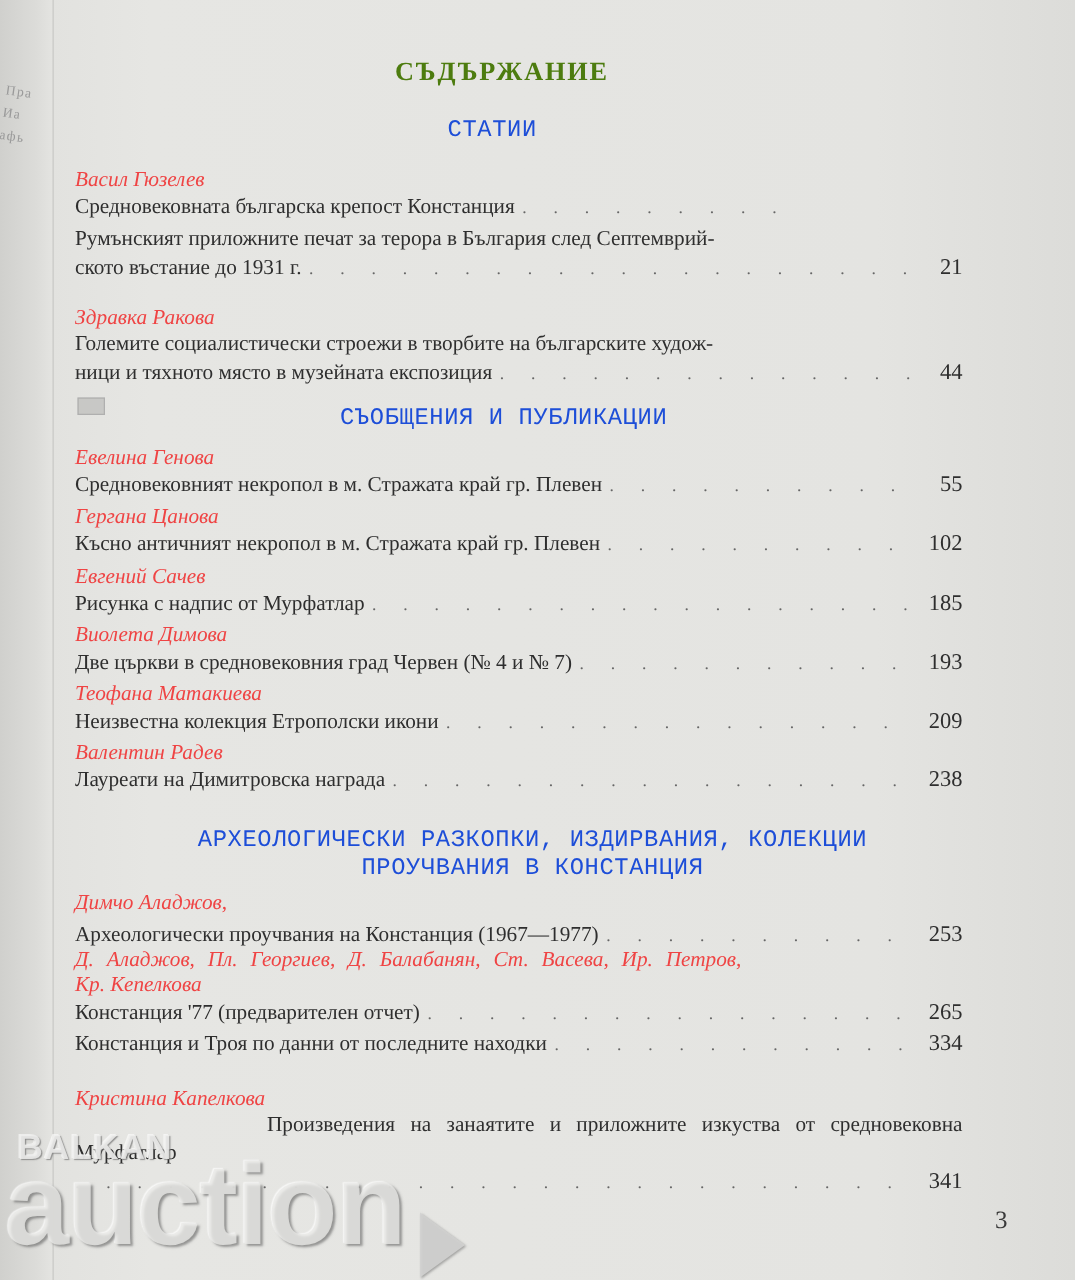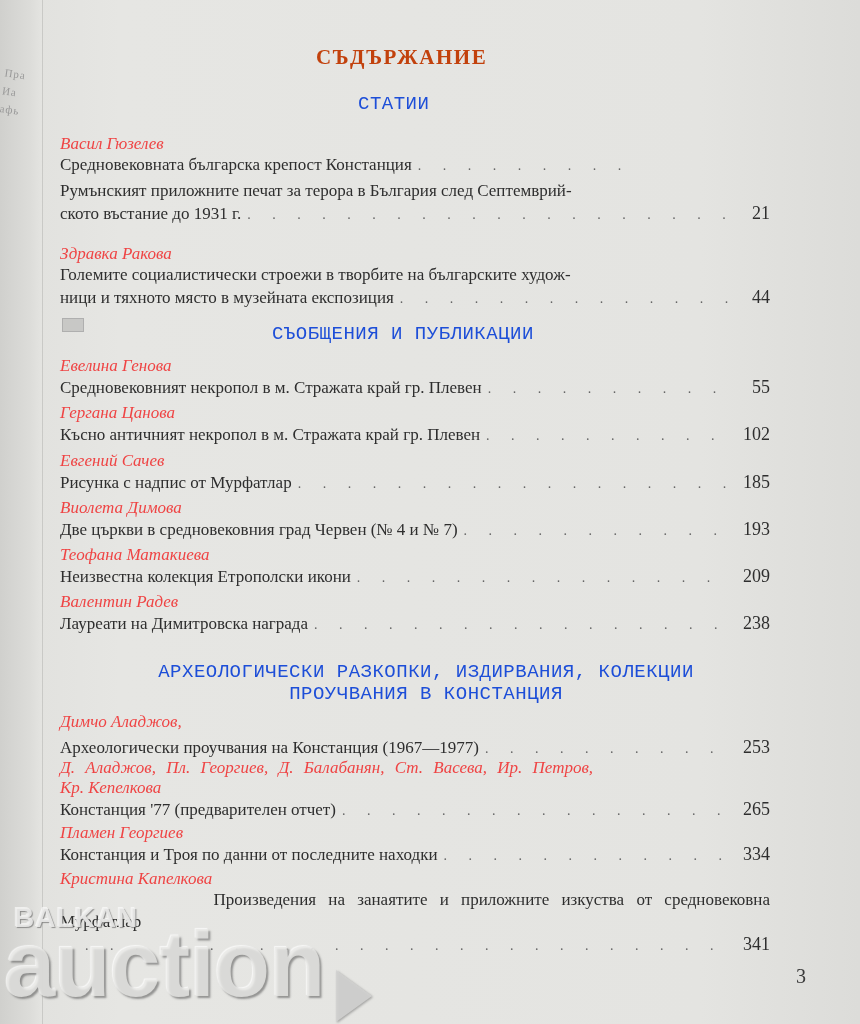--- a/index.html
+++ b/index.html
@@ -15,21 +15,21 @@
     border-right:1px solid #c9c9c6;
   }
   .bleed-text {
     position:absolute; left:2px; top:66px; width:40px;
     font-size:11px; color:#9a9a9a; line-height:18px; transform:rotate(8deg);
     letter-spacing:1px;
   }
   .content { position:absolute; left:60px; top:0; width:710px; }
   .main-title {
     position:absolute; left:256px; top:45px; font-size:21px; font-weight:bold;
-    letter-spacing:1.5px; color:#c2410c;
+    letter-spacing:1.5px; color:#4d7c0f;
   }
   .section-title {
     position:absolute; font-size:19px; letter-spacing:0.5px; color:#1d4ed8;
     font-family: Liberation Mono, monospace;
   }
   .entry { position:absolute; left:0; width:710px; }
   .author {
     font-style:italic; font-size:17px; line-height:20px; color:#ef4444;
     font-family: "Liberation Serif", serif;
   }
@@ -187,21 +187,20 @@
     <div class="author" style="word-spacing:6px;">Д. Аладжов,  Пл. Георгиев, Д. Балабанян, Ст. Васева, Ир. Петров,</div>
     <div class="author">Кр. Кепелкова</div>
     <div class="line">
       <span class="title-text">Констанция '77 (предварителен отчет)</span>
       <span class="dots">. . . . . . . . . . . . . . . . . . . . . . . . . . . . . . . . . .</span>
       <span class="page-num">265</span>
     </div>
   </div>
 
   <div class="entry" style="top:823px;">
-    <div class="author">Пламен Георгиев</div>
     <div class="line">
       <span class="title-text">Констанция и Троя по данни от последните находки</span>
       <span class="dots">. . . . . . . . . . . . . . . . . . . .</span>
       <span class="page-num">334</span>
     </div>
   </div>
 
   <div class="entry" style="top:869px;">
     <div class="author">Кристина Капелкова</div>
     <div class="plain" style="word-spacing:8px;text-align:right;">Произведения на занаятите и приложните изкуства от средновековна</div>

